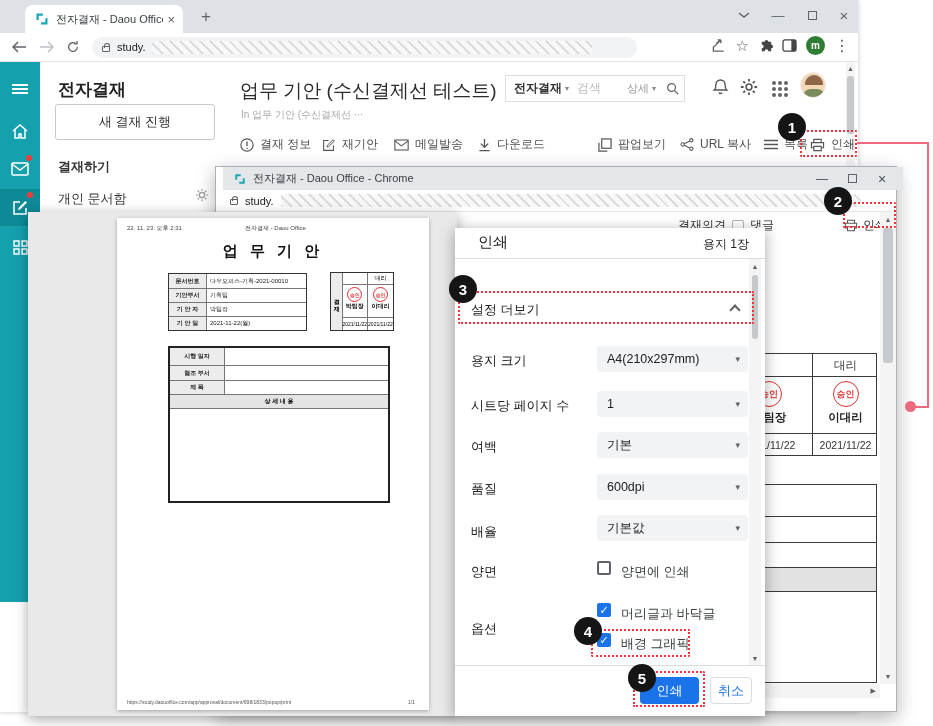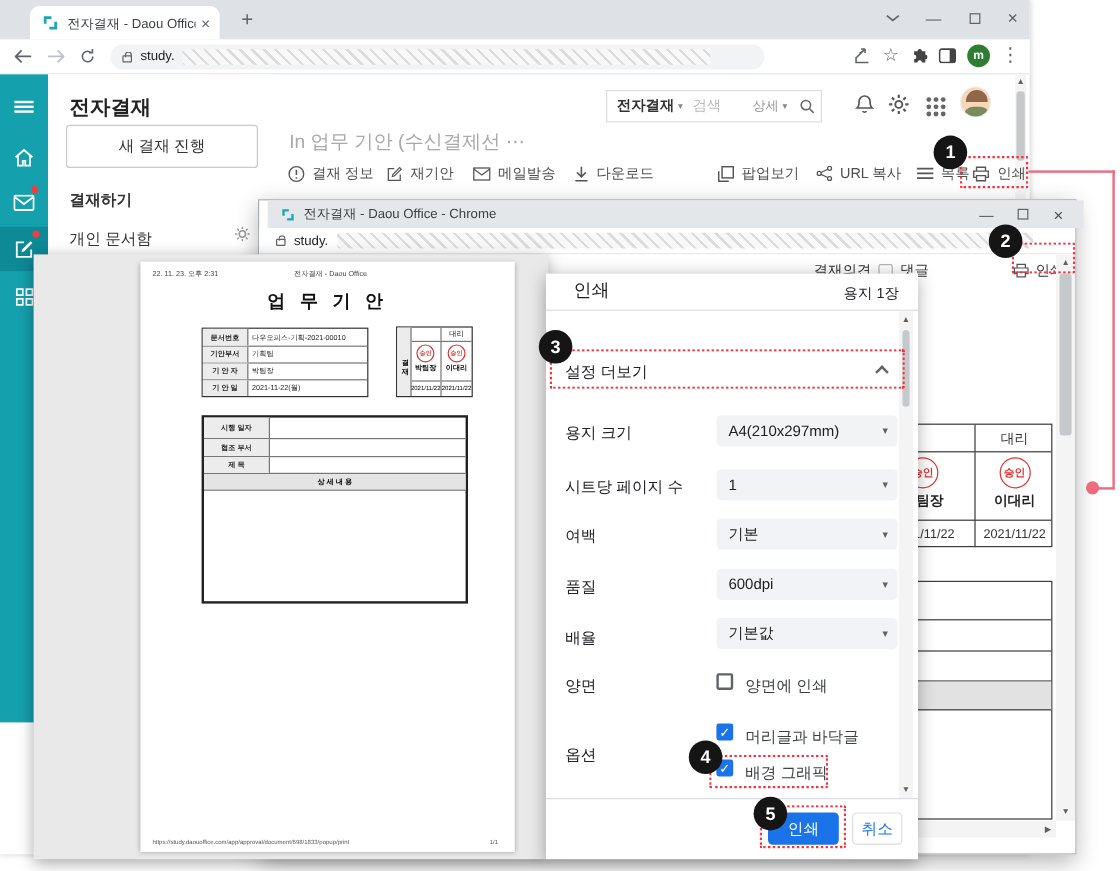--- a/index.html
+++ b/index.html
@@ -33,21 +33,21 @@
   .rail-ic { left:0; width:40px; height:34px; color:rgba(255,255,255,.95); }
   .rail-active { background:#0e8a97; }
   .reddot { position:absolute; width:6px; height:6px; border-radius:50%; background:#f03e3e; }
   .bars i { display:block; width:16px; height:2px; background:#fff; margin:2px 0; }
   #rail-bottom { left:-7px; top:568px; width:26px; height:24px; border:2px solid rgba(255,255,255,.85); border-radius:6px; }
   #sidebar { left:40px; top:62px; width:188px; height:150px; background:#fff; }
   #sb-title { left:18px; top:16px; font-size:17px; font-weight:600; color:#222; }
   #sb-newbtn { left:15px; top:42px; width:160px; height:36px; border:1px solid #c9c9c9; border-radius:3px; background:#fff; font-size:13px; color:#333; display:flex; align-items:center; justify-content:center; }
   .sb-item { left:18px; font-size:13px; color:#333; }
   #main-title { left:240px; top:78px; font-size:19px; color:#2b2b2b; font-weight:500; }
-  #main-sub { left:241px; top:108px; font-size:16px; color:#a9a9a9; }
+  #main-sub { left:241px; top:108px; font-size:10px; color:#a9a9a9; }
   #searchbox { left:505px; top:75px; width:180px; height:27px; border:1px solid #ddd; display:flex; align-items:center; font-size:12px; background:#fff; }
   .caret { font-size:8px; color:#888; margin-left:3px; }
   .hdr-ic { top:78px; color:#555; }
   #grid9 { display:grid; grid-template-columns:repeat(3,4px); grid-gap:2px; }
   #grid9 b { width:4px; height:4px; border-radius:50%; background:#666; }
   #avatar-user { left:800px; top:72px; width:26px; height:26px; border-radius:50%; background:#f6d7b8; overflow:hidden; border:1px solid #eee; }
   #avatar-user:before { content:""; position:absolute; left:4px; top:2px; width:18px; height:10px; border-radius:9px 9px 0 0; background:#8d6748; }
   #avatar-user:after { content:""; position:absolute; left:2px; top:16px; width:22px; height:12px; border-radius:8px 8px 0 0; background:#7a8c5d; }
   .vscroll { background:#f4f4f4; }
   .thumb { background:#c6c9cc; border-radius:3px; }
@@ -218,20 +218,21 @@
       <div class="abs ic" style="left:155px;top:126px">
         <svg width="14" height="14" viewBox="0 0 16 16">
             <circle cx="8" cy="8" r="3" fill="none" stroke="#999" stroke-width="1.4"></circle>
             <g stroke="#999" stroke-width="1.4">
               <path d="M8 1v2.2M8 12.8V15M1 8h2.2M12.8 8H15M3.1 3.1l1.5 1.5M11.4 11.4l1.5 1.5M12.9 3.1l-1.5 1.5M4.6 11.4l-1.5 1.5"></path>
             </g>
           </svg>
         </div>
     </div>
 
+    <div id="main-title" class="abs">업무 기안 (수신결제선 테스트)</div>
     <div id="main-sub" class="abs">In 업무 기안 (수신결제선 ⋯</div>
     <div id="searchbox" class="abs">
       <span style="margin-left:8px;color:#333;font-weight:bold">전자결재</span>
       <span class="caret">▾</span>
       <span style="margin-left:8px;color:#bbb">검색</span>
       <span style="margin-left:26px;color:#999;font-size:11px">상세</span>
       <span class="caret">▾</span>
       <span class="ic" style="margin-left:10px">
         <svg width="13" height="13" viewBox="0 0 14 14">
             <circle cx="6" cy="6" r="4.2" fill="none" stroke="#666" stroke-width="1.4"></circle>

